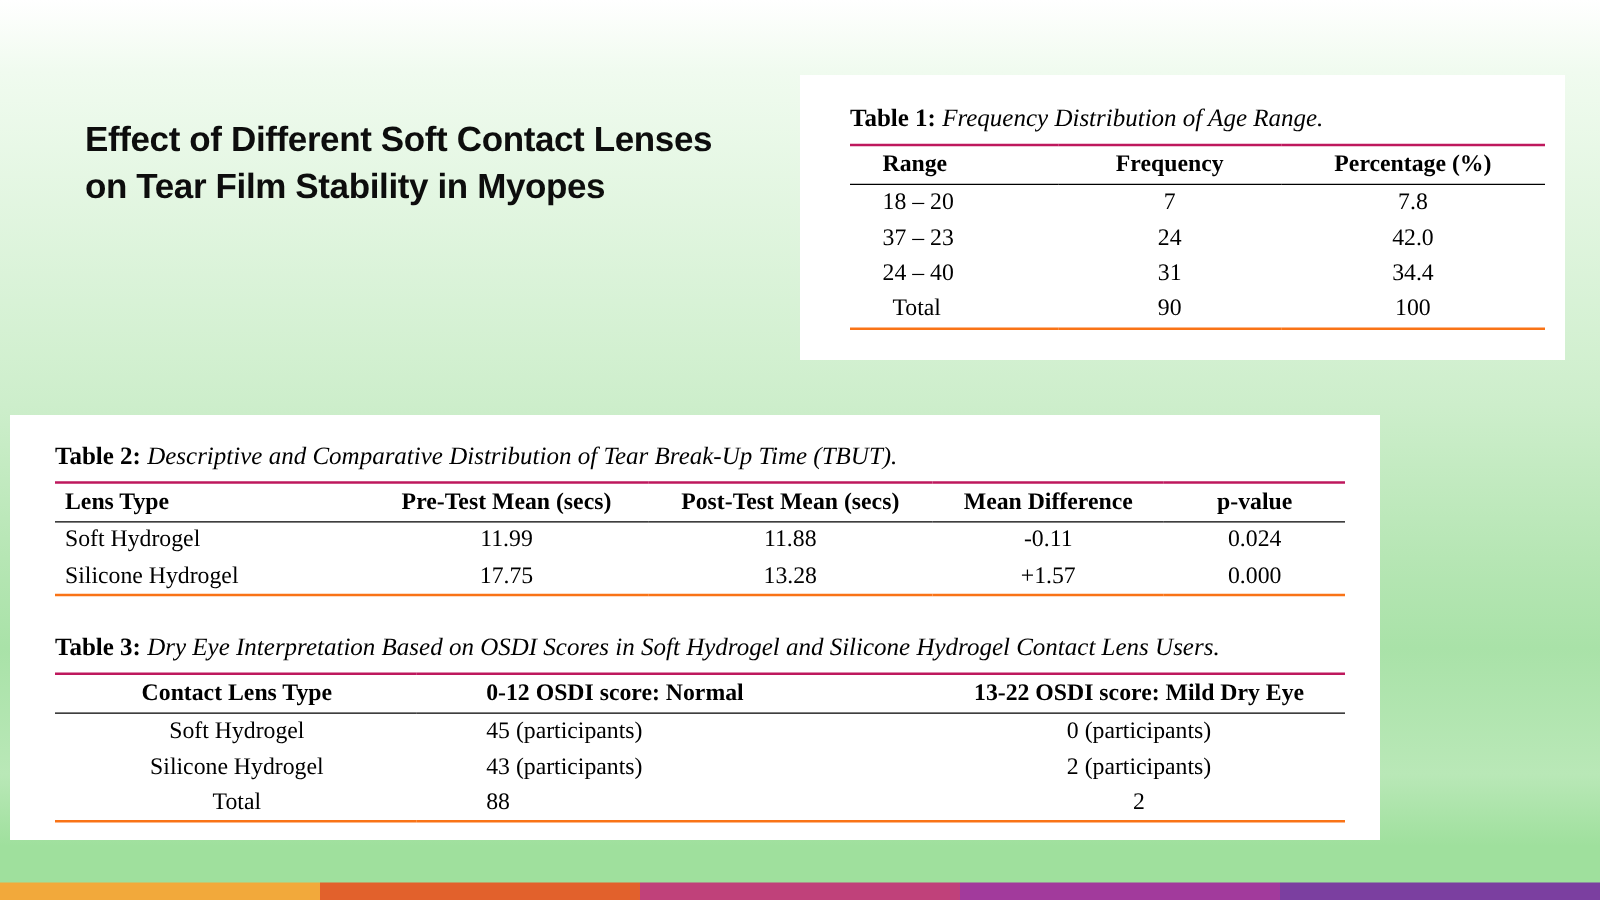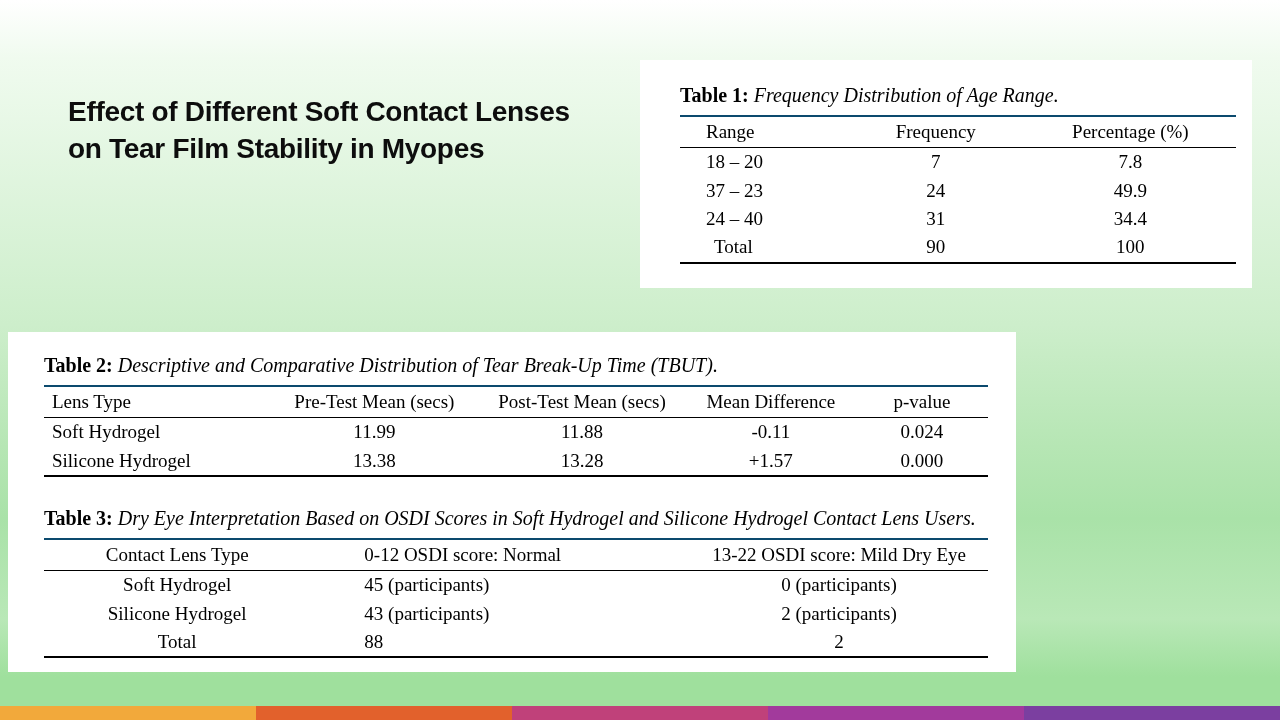--- a/index.html
+++ b/index.html
@@ -52,21 +52,21 @@
   #table1-card {
     left: 640px;
     top: 60px;
     width: 612px;
     height: 228px;
     padding: 24px 16px 10px 40px;
   }
   #tables-card {
     left: 8px;
     top: 332px;
-    width: 1008px;
+    width: 1096px;
     height: 340px;
     padding: 22px 28px 26px 36px;
   }
 
   .tbl-caption {
     font-family: "Liberation Serif", serif;
     font-size: 20px;
     color: #000;
     margin-bottom: 8px;
     white-space: nowrap;
@@ -79,28 +79,28 @@
     border-collapse: collapse;
     width: 100%;
     color: #000;
   }
   table.doc th, table.doc td {
     padding: 2px 6px;
     font-size: 19px;
     line-height: 1.28;
   }
   table.doc thead th {
-    font-weight: normal;
-    border-top: 2px solid #0c4a6e;
+    font-weight: bold;
+    border-top: 2px solid #be185d;
     border-bottom: 1.5px solid #000;
     padding-top: 3px;
     padding-bottom: 3px;
   }
   table.doc tbody tr:last-child td {
-    border-bottom: 2px solid #000000;
+    border-bottom: 2px solid #f97316;
   }
 
   
   #table1 th:nth-child(1), #table1 td:nth-child(1) { text-align: left; padding-left: 26px; width: 30%; }
   #table1 th:nth-child(2), #table1 td:nth-child(2) { text-align: center; width: 32%; }
   #table1 th:nth-child(3), #table1 td:nth-child(3) { text-align: center; width: 38%; }
   #table1 td:nth-child(1) { padding-left: 26px; }
   #table1 tbody tr:last-child td:nth-child(1) { padding-left: 34px; }
 
   
@@ -139,21 +139,21 @@
       </thead>
       <tbody>
         <tr>
           <td>18 – 20</td>
           <td>7</td>
           <td>7.8</td>
         </tr>
         <tr>
           <td>37 – 23</td>
           <td>24</td>
-          <td>49.9</td>
+          <td>42.0</td>
         </tr>
         <tr>
           <td>24 – 40</td>
           <td>31</td>
           <td>34.4</td>
         </tr>
         <tr>
           <td>Total</td>
           <td>90</td>
           <td>100</td>
@@ -181,21 +181,21 @@
       <tbody>
         <tr>
           <td>Soft Hydrogel</td>
           <td>11.99</td>
           <td>11.88</td>
           <td>-0.11</td>
           <td>0.024</td>
         </tr>
         <tr>
           <td>Silicone Hydrogel</td>
-          <td>13.38</td>
+          <td>17.75</td>
           <td>13.28</td>
           <td>+1.57</td>
           <td>0.000</td>
         </tr>
       </tbody>
     </table>
 
     <div class="spacer-block"></div>
 
     <div class="tbl-caption">

